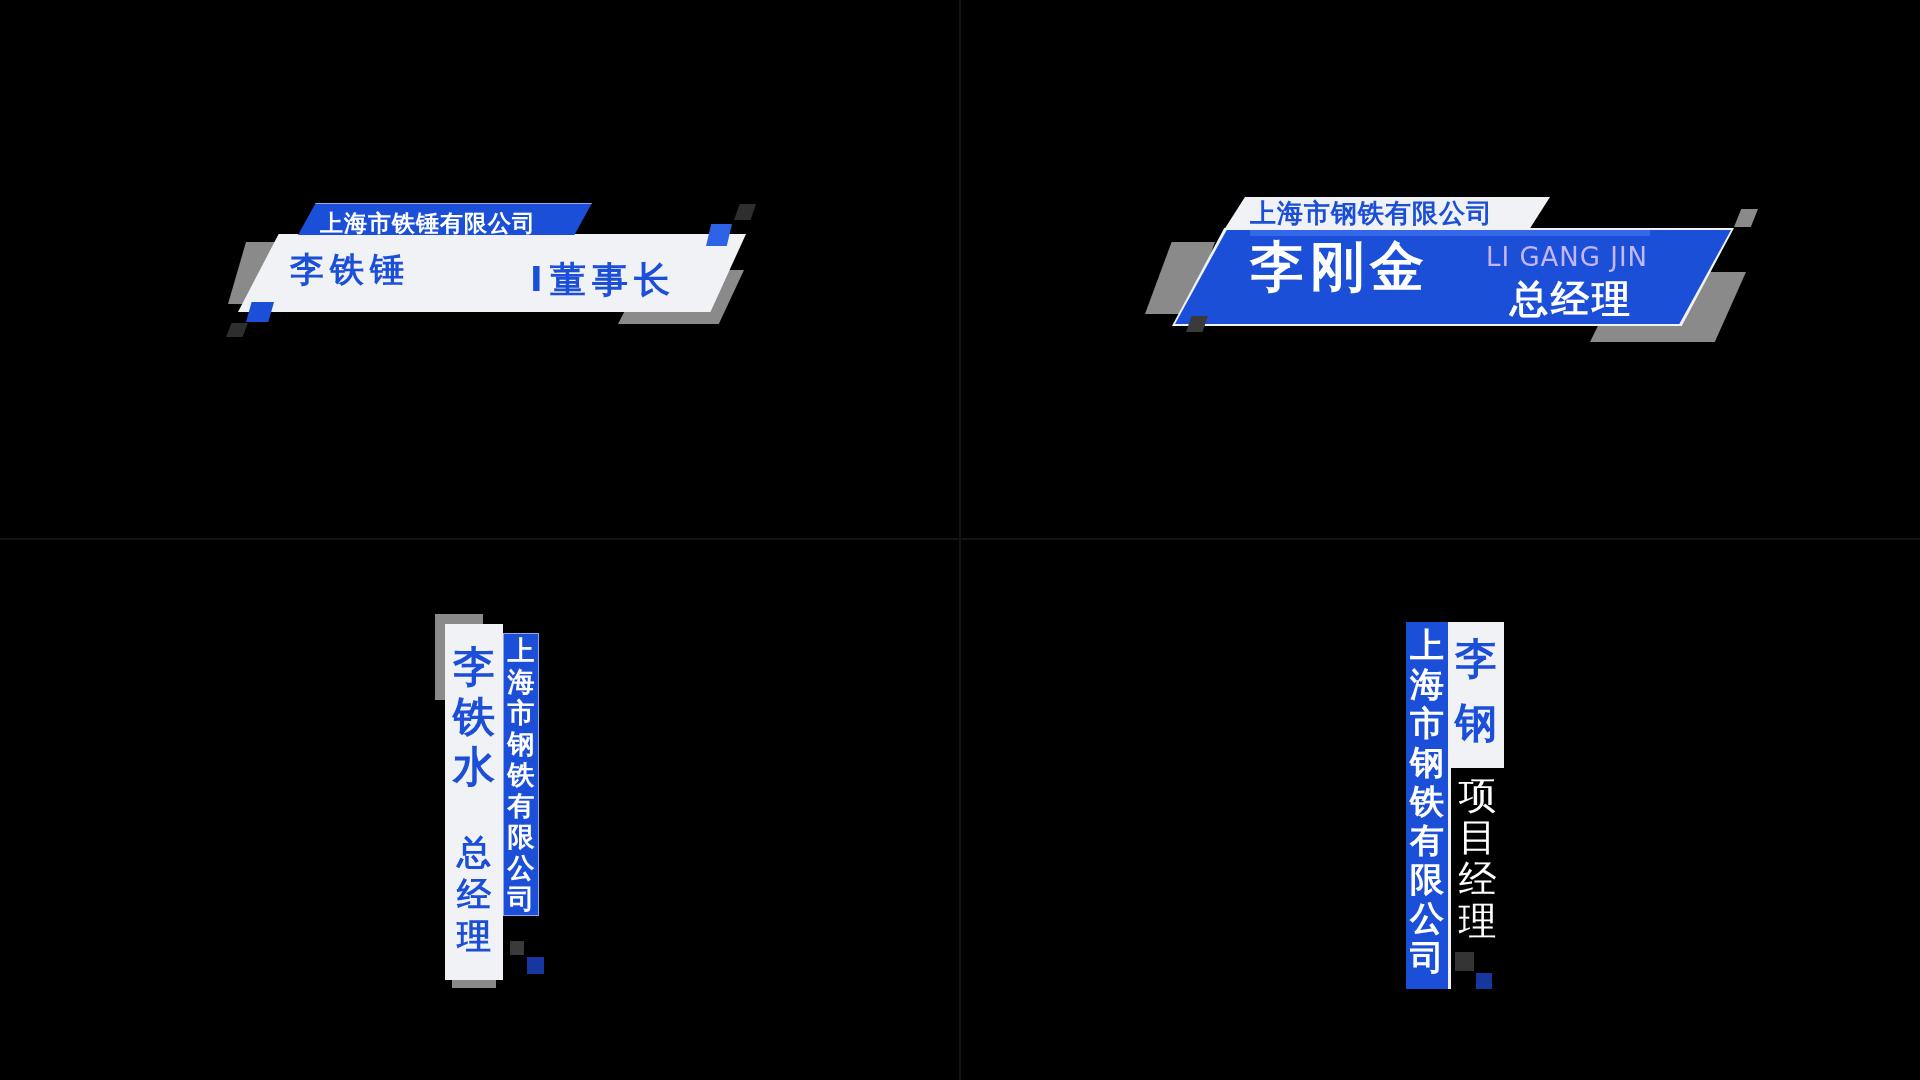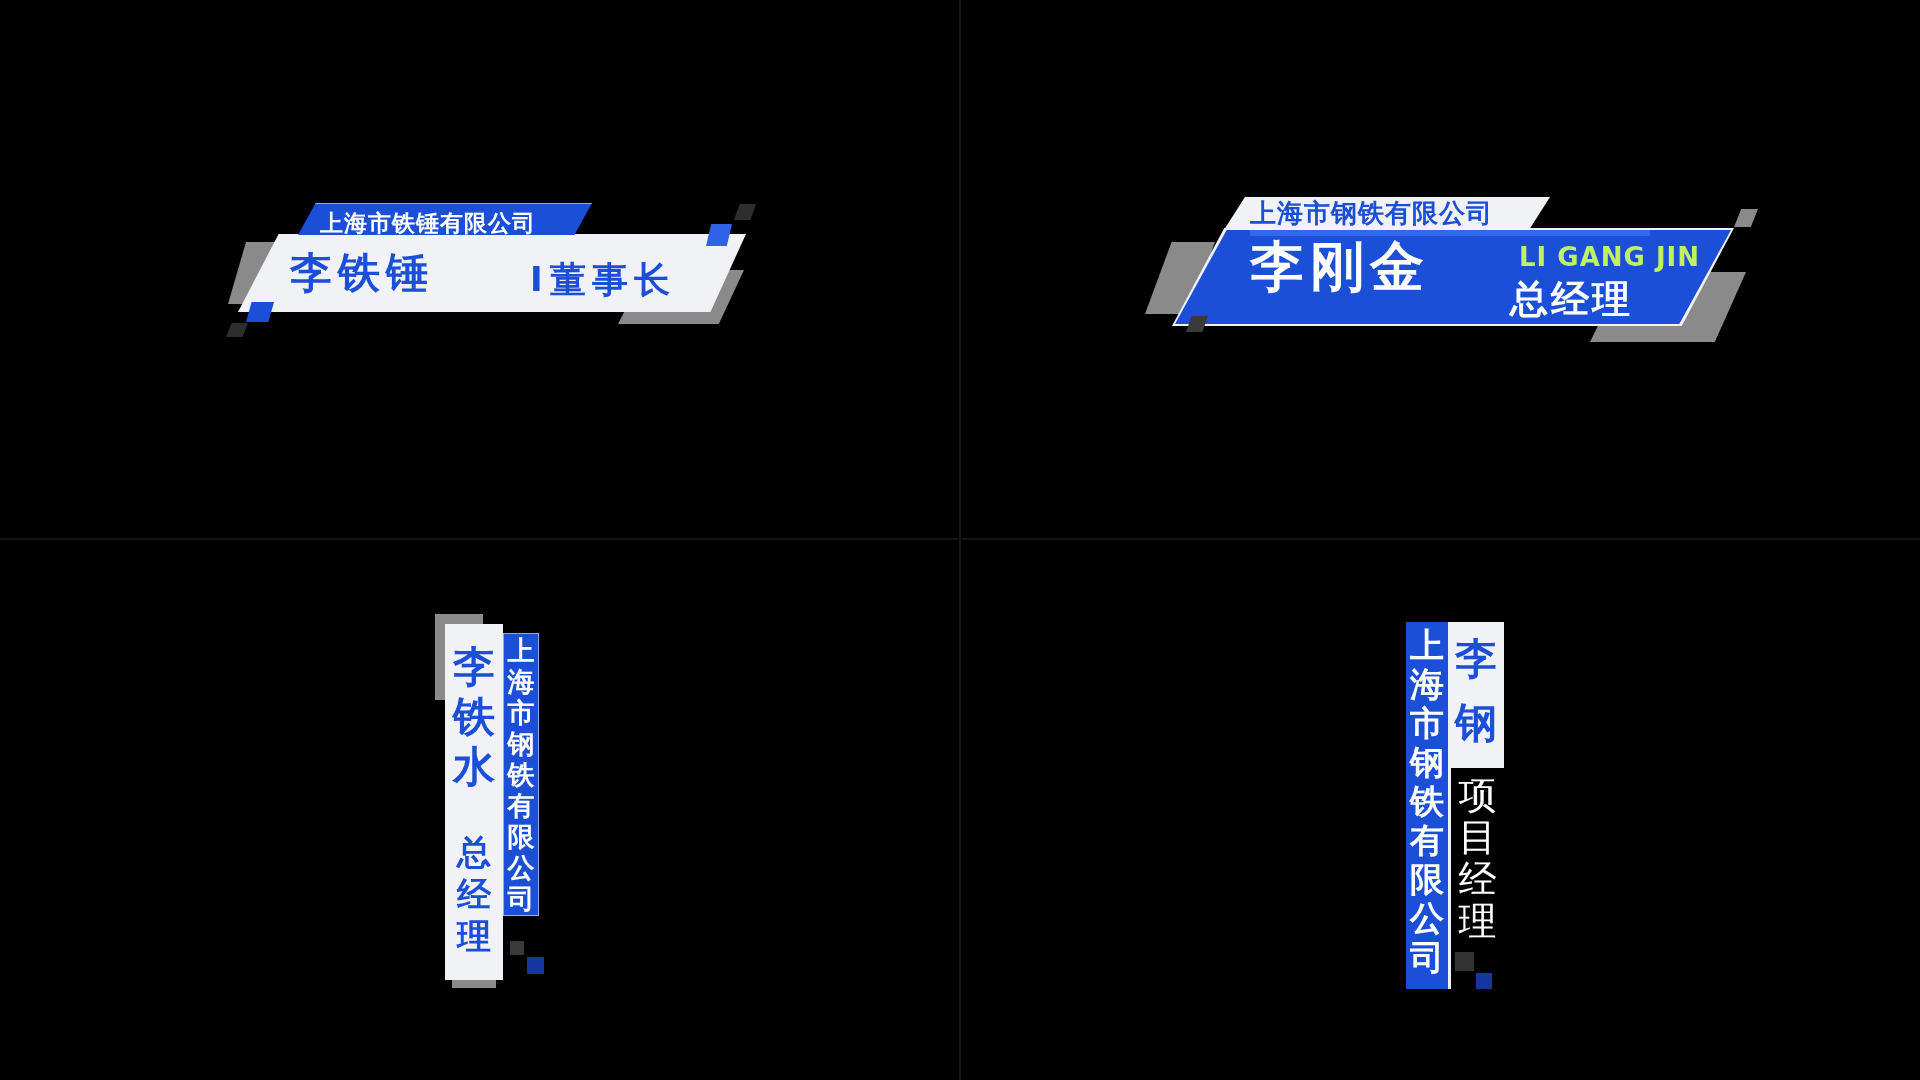--- a/index.html
+++ b/index.html
@@ -21,21 +21,21 @@
 
 <div>
 
   <div class="para" style="left:228px;top:242px;width:60px;height:62px;background:#8a8a8a;clip-path:polygon(30% 0,100% 0,70% 100%,0 100%);"></div>
   <div class="para" style="left:618px;top:270px;width:126px;height:54px;background:#8a8a8a;clip-path:polygon(22% 0,100% 0,80% 100%,0 100%);"></div>
 
   <div class="para" style="left:238px;top:234px;width:508px;height:78px;background:#f1f2f6;clip-path:polygon(8% 0,100% 0,93% 100%,0 100%);"></div>
 
   <div class="para" style="left:298px;top:203px;width:294px;height:31px;background:#1c4fd8;border-top:1px solid #8fa8ee;clip-path:polygon(6% 0,100% 0,94% 100%,0 100%);"></div>
   <div class="txt" style="left:320px;top:212px;font-size:23px;color:#fff;letter-spacing:1px;">上海市铁锤有限公司</div>
-  <div class="txt" style="left:290px;top:252px;font-size:42px;color:#1c4fd8;letter-spacing:6px;">李铁锤</div>
+  <div class="txt" style="left:290px;top:252px;font-size:34px;color:#1c4fd8;letter-spacing:6px;">李铁锤</div>
   <div class="txt" style="left:530px;top:262px;font-size:34px;color:#1c4fd8;">I</div>
   <div class="txt" style="left:550px;top:262px;font-size:36px;color:#1c4fd8;letter-spacing:6px;">董事长</div>
 
   <div class="para" style="left:706px;top:224px;width:26px;height:22px;background:#2f63e6;clip-path:polygon(20% 0,100% 0,80% 100%,0 100%);"></div>
   <div class="para" style="left:734px;top:204px;width:22px;height:16px;background:#2e2e2e;clip-path:polygon(25% 0,100% 0,75% 100%,0 100%);"></div>
   <div class="para" style="left:246px;top:302px;width:28px;height:20px;background:#1c4fd8;clip-path:polygon(20% 0,100% 0,80% 100%,0 100%);"></div>
   <div class="para" style="left:226px;top:323px;width:22px;height:14px;background:#2e2e2e;clip-path:polygon(25% 0,100% 0,75% 100%,0 100%);"></div>
 </div>
 
 <div>
@@ -43,21 +43,21 @@
   <div class="para" style="left:1590px;top:272px;width:156px;height:70px;background:#8a8a8a;clip-path:polygon(22% 0,100% 0,80% 100%,0 100%);"></div>
   <div class="para" style="left:1734px;top:209px;width:24px;height:18px;background:#8a8a8a;clip-path:polygon(30% 0,100% 0,70% 100%,0 100%);"></div>
 
   <div class="para" style="left:1222px;top:197px;width:328px;height:36px;background:#f1f2f6;clip-path:polygon(7% 0,100% 0,93% 100%,0 100%);"></div>
 
   <div class="para" style="left:1172px;top:228px;width:562px;height:98px;background:#f1f2f6;clip-path:polygon(9.3% 0,100% 0,90.7% 100%,0 100%);"></div>
   <div class="para" style="left:1175px;top:230px;width:556px;height:94px;background:#1c4fd8;clip-path:polygon(9.3% 0,100% 0,90.7% 100%,0 100%);"></div>
   <div class="para" style="left:1250px;top:230px;width:400px;height:6px;background:#3567ea;"></div>
   <div class="txt" style="left:1250px;top:200px;font-size:26px;color:#1c4fd8;letter-spacing:1px;">上海市钢铁有限公司</div>
   <div class="txt" style="left:1250px;top:240px;font-size:54px;color:#fff;letter-spacing:6px;">李刚金</div>
-  <div class="txt" style="left:1486px;top:244px;font-size:26px;font-weight:bold;color:#bef264;letter-spacing:1px;margin-left:33px;">LI GANG JIN</div>
+  <div class="txt" style="left:1486px;top:244px;font-size:26px;font-weight:normal;color:#c4b5fd;letter-spacing:1px;">LI GANG JIN</div>
   <div class="txt" style="left:1510px;top:280px;font-size:38px;color:#fff;letter-spacing:3px;">总经理</div>
   <div class="para" style="left:1186px;top:316px;width:22px;height:16px;background:#3a3a3a;clip-path:polygon(25% 0,100% 0,75% 100%,0 100%);"></div>
 </div>
 
 <div>
   <div class="abs" style="left:435px;top:614px;width:48px;height:86px;background:#8a8a8a;"></div>
   <div class="abs" style="left:452px;top:978px;width:44px;height:10px;background:#8a8a8a;"></div>
   <div class="abs" style="left:445px;top:624px;width:58px;height:356px;background:#f1f2f6;"></div>
   <div class="abs" style="left:503px;top:633px;width:36px;height:283px;background:#1c4fd8;border:1px solid #8fa8ee;box-sizing:border-box;"></div>
   <div class="vtxt" style="left:503px;top:637px;width:36px;font-size:27px;color:#fff;">

